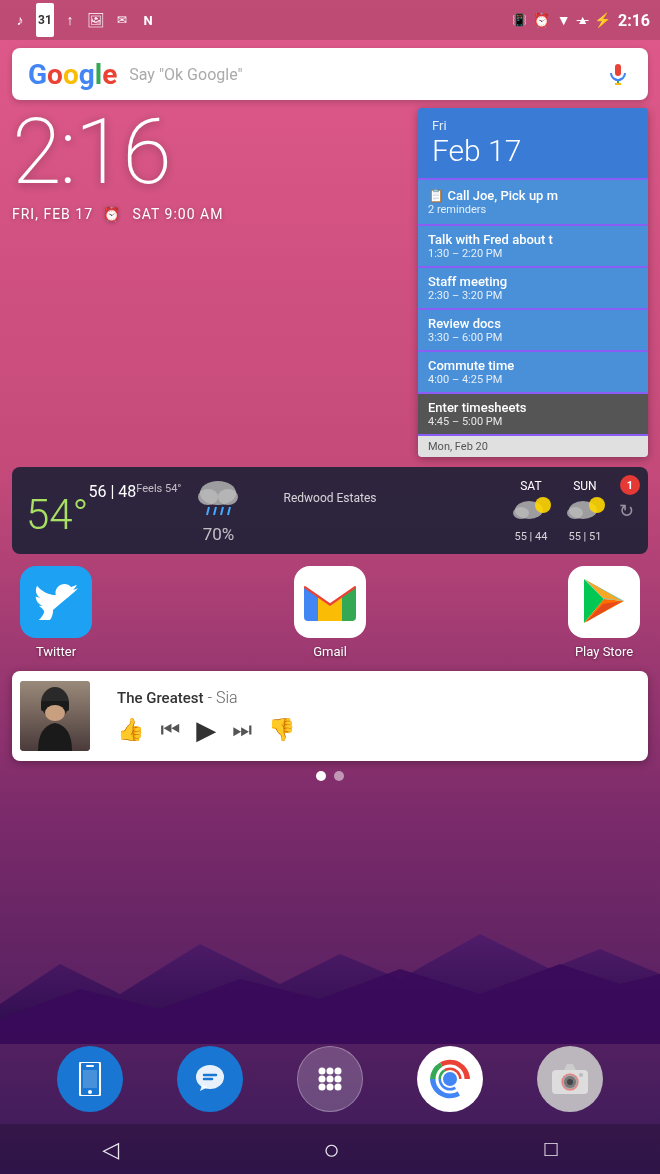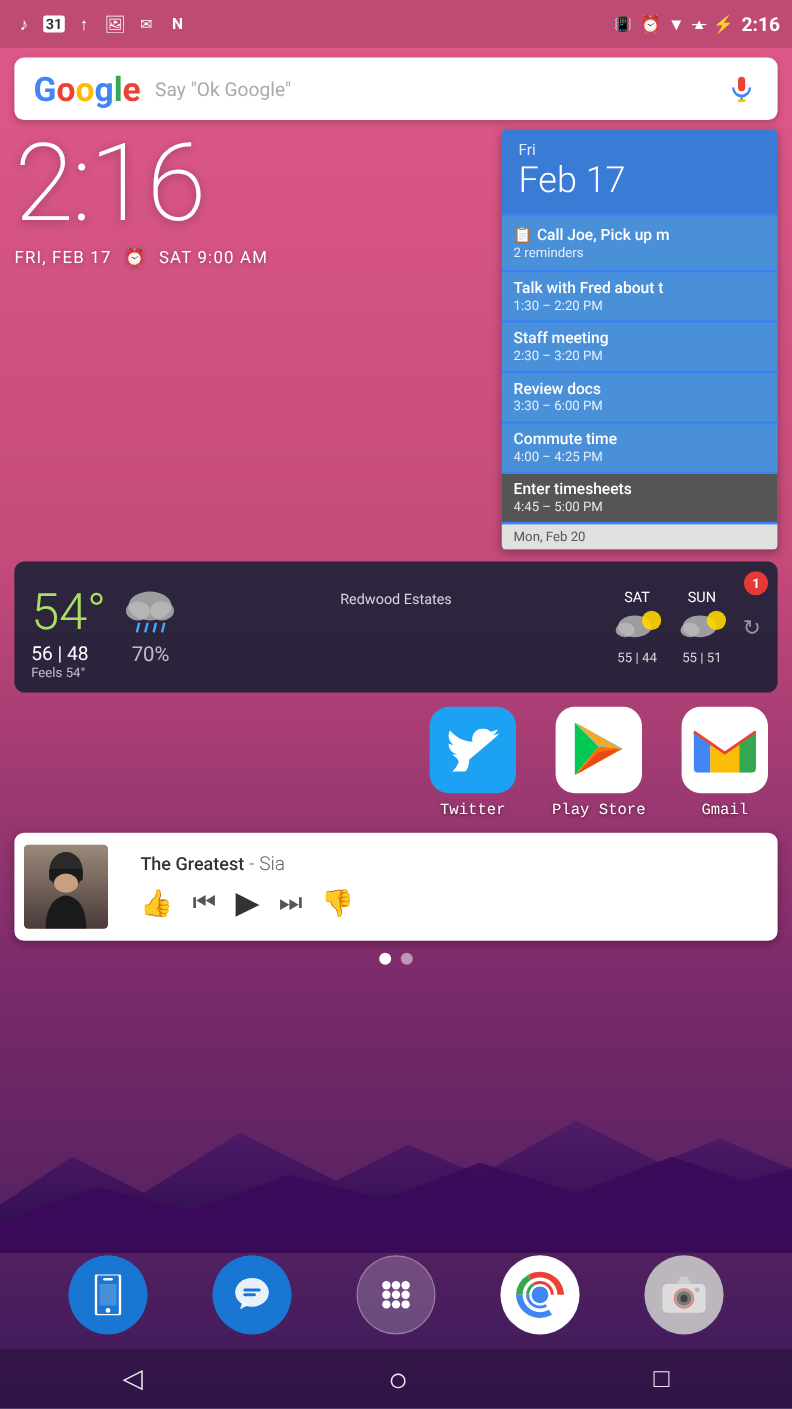--- a/index.html
+++ b/index.html
@@ -103,21 +103,21 @@
       color: white;
       font-size: 14px;
       margin-top: 8px;
       letter-spacing: 1px;
       text-shadow: 0 1px 4px rgba(0,0,0,0.3);
     }
 
     
     .calendar-widget {
       width: 230px;
-      background: #3b82f6;
+      background: #8b5cf6;
       border-radius: 4px;
       overflow: hidden;
       box-shadow: 0 2px 8px rgba(0,0,0,0.3);
     }
     .calendar-header {
       background: #3a7bd5;
       padding: 10px 14px;
     }
     .cal-day-name {
       color: rgba(255,255,255,0.85);
@@ -209,23 +209,22 @@
     .weather-refresh {
       color: rgba(255,255,255,0.5);
       font-size: 18px;
       cursor: pointer;
     }
 
     
     .app-icons-row {
       display: flex;
       padding: 12px 20px;
-      gap: 30px;
-      justify-content: flex-end;
-      font-family: Liberation Mono, monospace;
+      gap: 16px;
+      justify-content: space-between;
     }
     .app-icon-container {
       display: flex;
       flex-direction: column;
       align-items: center;
       gap: 6px;
     }
     .app-icon {
       width: 72px;
       height: 72px;
@@ -359,21 +358,21 @@
       background: rgba(0,0,0,0.2);
     }
     .nav-btn {
       color: white;
       font-size: 22px;
       opacity: 0.9;
     }
 
     .weather-left {
       display: flex;
-      flex-direction: column;
+      flex-direction: row;
     }
     .weather-center {
       display: flex;
       flex-direction: column;
       align-items: center;
     }
     .weather-right-days {
       display: flex;
       gap: 14px;
       margin-left: auto;
@@ -386,21 +385,21 @@
       left: 0;
       width: 100%;
     }
   </style>
 </head>
 <body>
 
 <div class="status-bar">
   <div class="status-left">
     <span class="status-icon">♪</span>
-    <span class="status-icon" style="font-size:12px; background:white; color:#333; border-radius:2px; width:18px; height:14px; font-weight:bold;">31</span>
+    <span class="status-icon" style="font-size:12px; background:white; color:#333; border-radius:2px; width:18px; height:34px; font-weight:bold;">31</span>
     <span class="status-icon">↑</span>
     <span class="status-icon">🖼</span>
     <span class="status-icon" style="font-size:12px;">✉</span>
     <span class="status-icon" style="font-size:13px; font-weight:bold;">N</span>
   </div>
   <div class="status-right">
     <span style="font-size:12px;">📳</span>
     <span style="font-size:14px;">⏰</span>
     <span>▼</span>
     <span style="text-decoration:line-through; font-size:12px;">▲</span>
@@ -537,52 +536,52 @@
   <div class="app-icon-container">
     <div class="app-icon twitter">
       <svg width="44" height="36" viewBox="0 0 44 36">
         <path class="twitter-bird" d="M44 4.26c-1.62.72-3.36 1.2-5.18 1.42 1.86-1.11 3.29-2.87 3.96-4.97-1.74 1.03-3.67 1.78-5.72 2.18C35.4 1.1 33.07 0 30.47 0c-4.97 0-9 4.03-9 9 0 .71.08 1.4.23 2.06C14.23 10.72 7.55 7.12 3.08 1.65c-.78 1.34-1.22 2.9-1.22 4.56 0 3.12 1.59 5.88 4 7.5-1.48-.05-2.87-.45-4.08-1.13v.11c0 4.36 3.1 7.99 7.22 8.82-.75.2-1.55.31-2.37.31-.58 0-1.14-.06-1.69-.16.11.35 5.32 3.68 5.32 6.05-2.21 6.9-8.07 11.91-15.18 12.05 2.42 1.55 5.29 2.45 8.38 2.45 10.06 0 15.57-8.33 15.57-15.57 0-.24 0-.47-.02-.7C41.04 7.66 42.66 6.06 44 4.26z" fill="white"></path>
       </svg>
     </div>
     <div class="app-label">Twitter</div>
   </div>
 
   <div class="app-icon-container">
-    <div class="app-icon playstore">
-      <svg width="44" height="50" viewBox="0 0 44 50">
-        <path d="M2 2 L42 24 L2 46 Z" fill="url(#pg)" opacity="0"></path>
-
-        <path d="M2 2 L22 22 L2 46 Z" fill="#00C853"></path>
-        <path d="M2 2 L42 24 L22 22 Z" fill="#FFD740"></path>
-        <path d="M22 22 L42 24 L2 46 Z" fill="#FF6D00"></path>
-        <path d="M2 2 L22 22 L42 24" fill="#40C4FF" opacity="0.8"></path>
-
-        <path d="M4 3 L40 24 L4 45 Z" fill="none"></path>
-        <path d="M4 3 L21 21 L4 3Z" fill="#4FC3F7"></path>
-        <path d="M4 45 L21 27 L4 45Z" fill="#1B5E20"></path>
-        <path d="M4 3 L40 24 L21 21Z" fill="#F9A825"></path>
-        <path d="M21 27 L40 24 L4 45Z" fill="#E64A19"></path>
-      </svg>
-    </div>
-    <div class="app-label">Play Store</div>
-  </div>
-
-  <div class="app-icon-container">
     <div class="app-icon gmail">
       <svg width="52" height="38" viewBox="0 0 52 38">
         <rect x="0" y="0" width="52" height="38" rx="2" fill="white"></rect>
         <path d="M0 4 L26 22 L52 4 L52 34 Q52 38 48 38 L4 38 Q0 38 0 34 Z" fill="white"></path>
         <path d="M0 4 L26 22 L52 4" fill="none" stroke="#EA4335" stroke-width="3"></path>
         <path d="M0 4 L0 34 Q0 38 4 38 L14 38 L14 14 L0 4Z" fill="#4285F4"></path>
         <path d="M52 4 L52 34 Q52 38 48 38 L38 38 L38 14 L52 4Z" fill="#34A853"></path>
         <path d="M14 14 L14 38 L38 38 L38 14 L26 22 Z" fill="#FBBC05"></path>
         <path d="M0 4 L26 22 L52 4" fill="none" stroke="#EA4335" stroke-width="1.5"></path>
       </svg>
     </div>
     <div class="app-label">Gmail</div>
+  </div>
+
+  <div class="app-icon-container">
+    <div class="app-icon playstore">
+      <svg width="44" height="50" viewBox="0 0 44 50">
+        <path d="M2 2 L42 24 L2 46 Z" fill="url(#pg)" opacity="0"></path>
+
+        <path d="M2 2 L22 22 L2 46 Z" fill="#00C853"></path>
+        <path d="M2 2 L42 24 L22 22 Z" fill="#FFD740"></path>
+        <path d="M22 22 L42 24 L2 46 Z" fill="#FF6D00"></path>
+        <path d="M2 2 L22 22 L42 24" fill="#40C4FF" opacity="0.8"></path>
+
+        <path d="M4 3 L40 24 L4 45 Z" fill="none"></path>
+        <path d="M4 3 L21 21 L4 3Z" fill="#4FC3F7"></path>
+        <path d="M4 45 L21 27 L4 45Z" fill="#1B5E20"></path>
+        <path d="M4 3 L40 24 L21 21Z" fill="#F9A825"></path>
+        <path d="M21 27 L40 24 L4 45Z" fill="#E64A19"></path>
+      </svg>
+    </div>
+    <div class="app-label">Play Store</div>
   </div>
 </div>
 
 <div class="music-player">
   <div class="album-art">
     
     <svg width="70" height="70" viewBox="0 0 70 70">
       <rect width="70" height="70" fill="#8a7a6a"></rect>
 
       <rect width="70" height="70" fill="url(#bggrad)"></rect>

